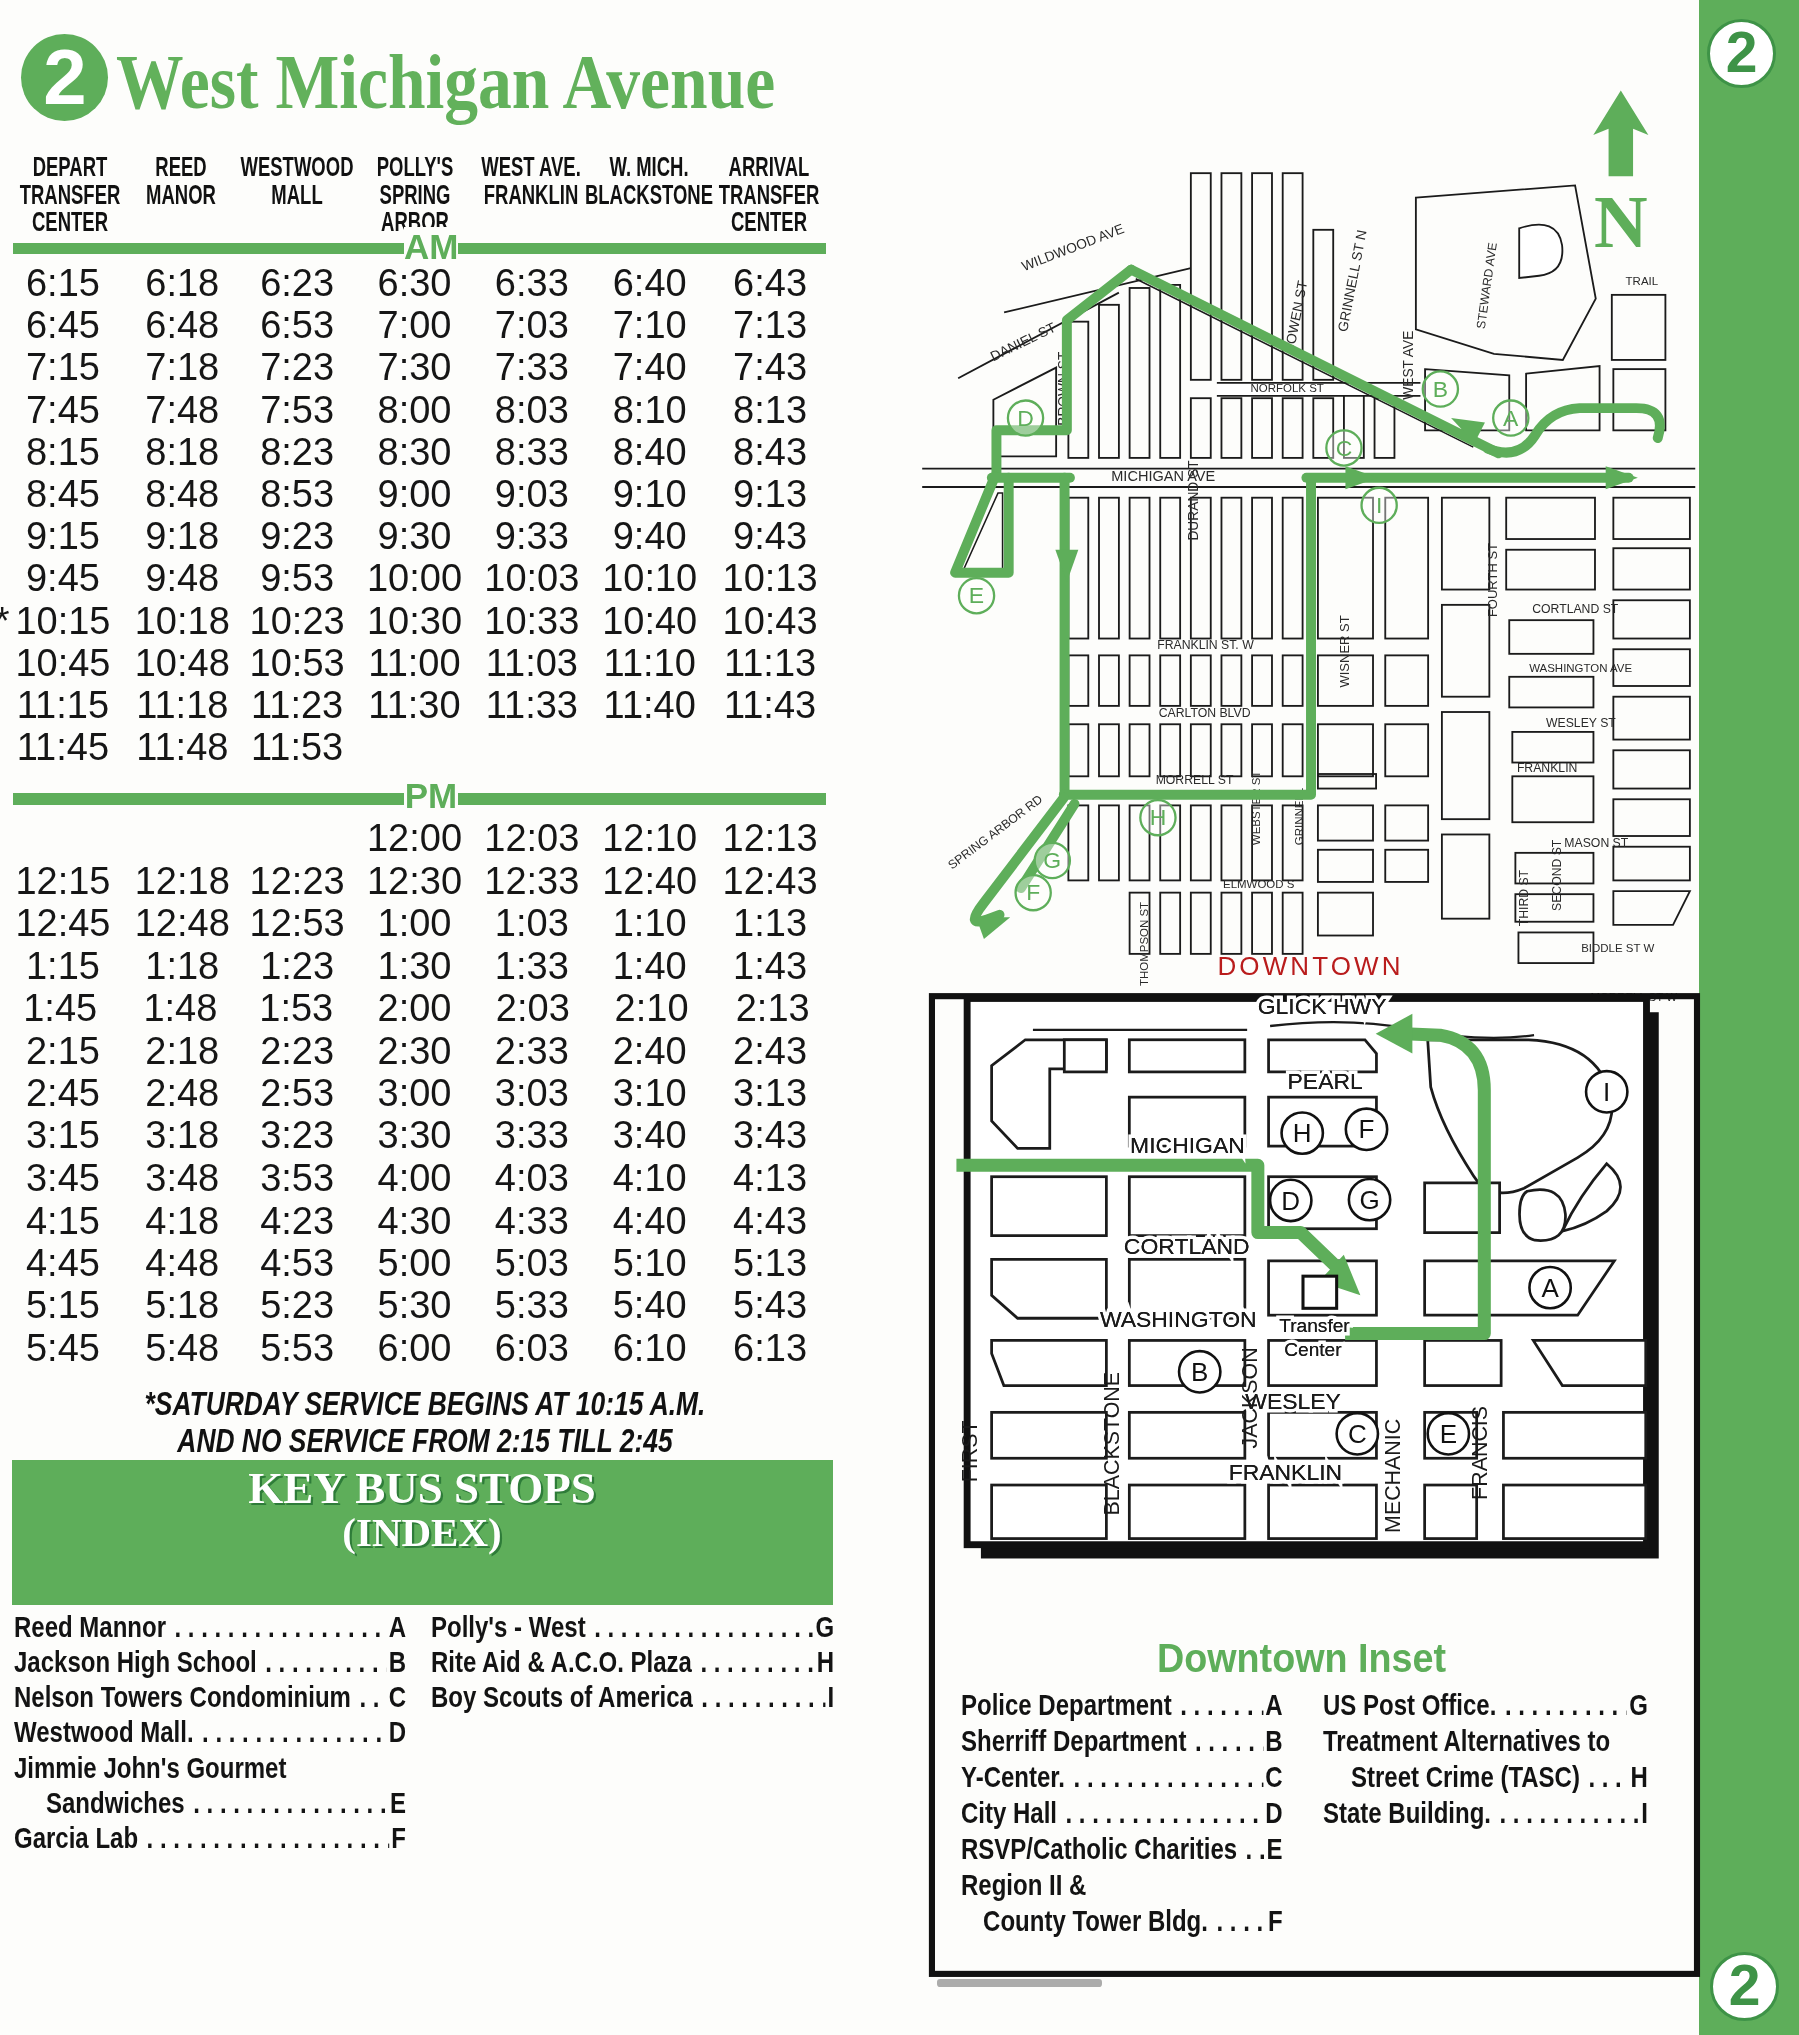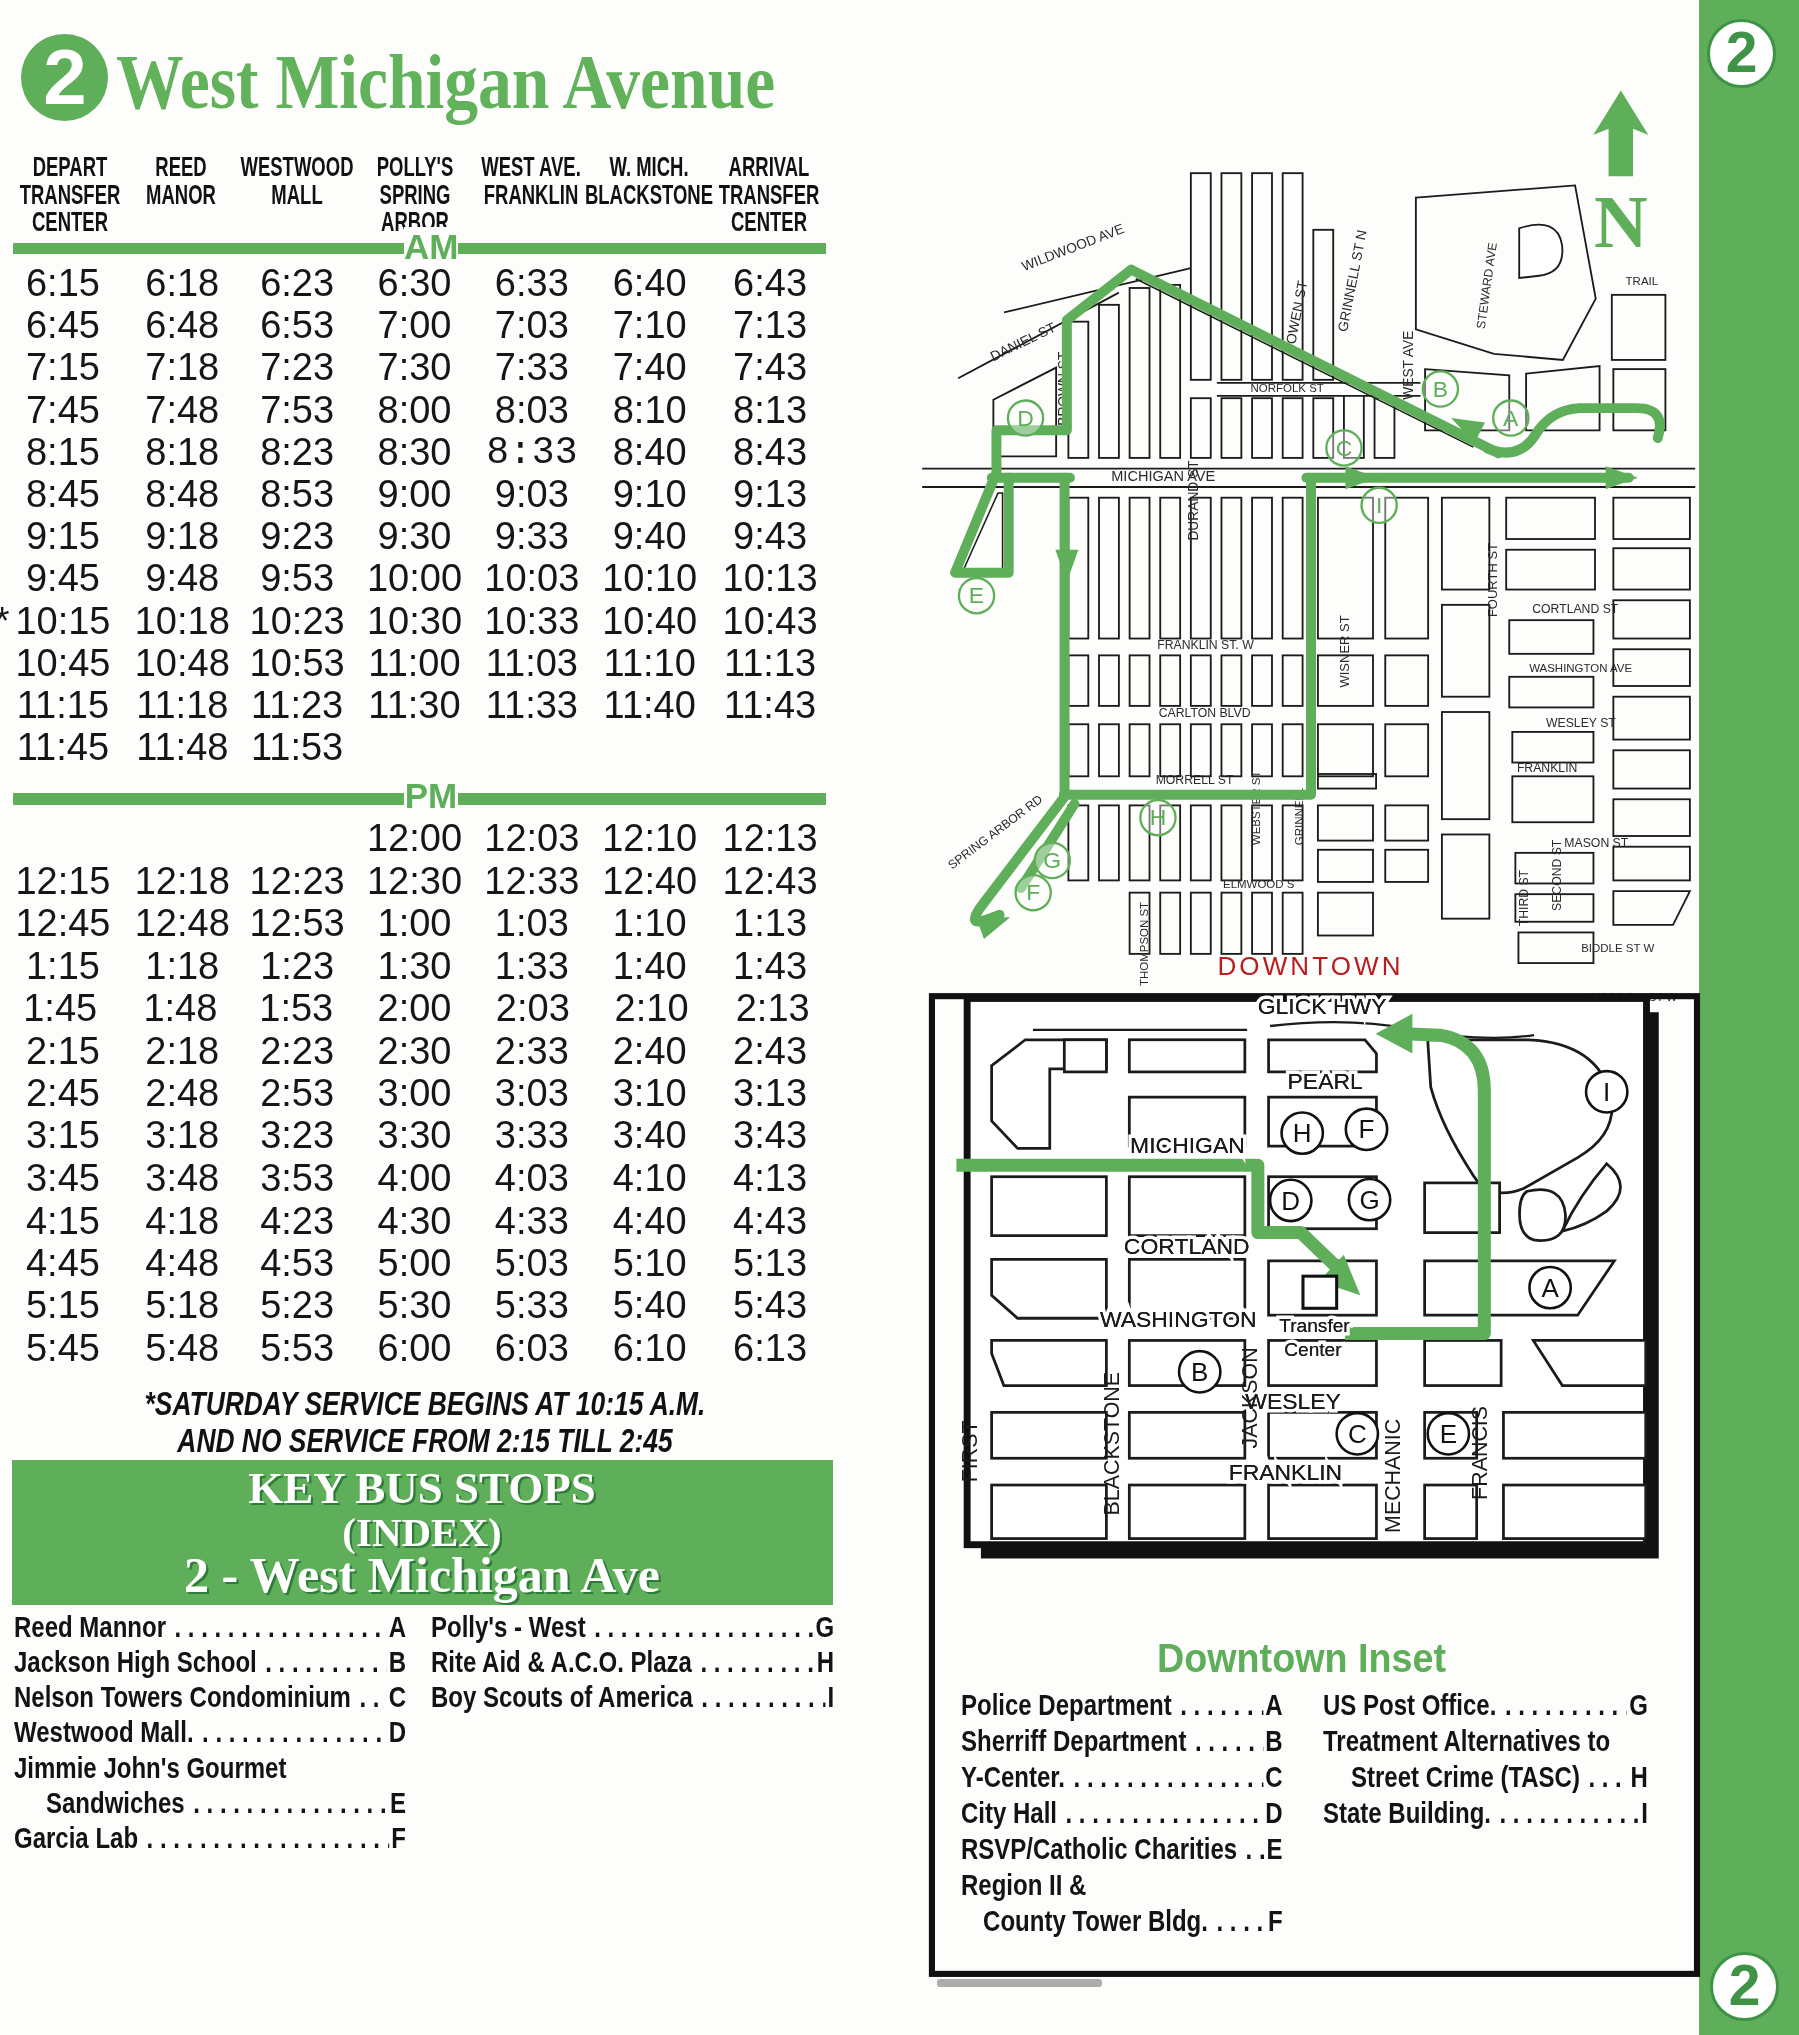--- a/index.html
+++ b/index.html
@@ -69,21 +69,21 @@
     <span style="width:117px;">8:03</span>
     <span style="width:119px;">8:10</span>
     <span style="width:122px;">8:13</span>
   </div>
 
 <div class="trow" style="top:431px;">
     <span style="width:126px;">8:15</span>
     <span style="width:113px;">8:18</span>
     <span style="width:117px;">8:23</span>
     <span style="width:118px;">8:30</span>
-    <span style="width:117px;font-family:Liberation Mono, monospace;">8:33</span>
+    <span style="width:117px;">8:33</span>
     <span style="width:119px;">8:40</span>
     <span style="width:122px;">8:43</span>
   </div>
 
 <div class="trow" style="top:473px;">
     <span style="width:126px;">8:45</span>
     <span style="width:113px;">8:48</span>
     <span style="width:117px;">8:53</span>
     <span style="width:118px;">9:00</span>
     <span style="width:117px;">9:03</span>
@@ -281,21 +281,21 @@
     <span style="width:118px;">6:00</span>
     <span style="width:117px;">6:03</span>
     <span style="width:119px;">6:10</span>
     <span style="width:122px;">6:13</span>
   </div>
 
 <div class="abs" style="left:0;top:1385px;width:850px;text-align:center;font-weight:bold;font-style:italic;font-size:33px;line-height:37px;color:#111;transform:scaleX(0.8);transform-origin:50% 0;">*SATURDAY SERVICE BEGINS AT 10:15 A.M.<br>AND NO SERVICE FROM 2:15 TILL 2:45</div>
 
 <div class="abs" style="left:11.5px;top:1460px;width:821px;height:145px;background:#5eae5a;"></div>
 
-<div class="abs" style="left:11.5px;top:1467px;width:821px;text-align:center;color:#fff;font-family:'Liberation Serif',serif;font-weight:bold;font-size:45px;line-height:43px;text-shadow:2.3px 2.3px 0 #2e7c39;">KEY BUS STOPS<br><span style="font-size:41px;">(INDEX)</span><br><span style="font-size:50px;">2 - West Michigan Ave</span></div>
+<div class="abs" style="left:11.5px;top:1467px;width:821px;text-align:center;color:#fff;font-family:'Liberation Serif',serif;font-weight:bold;font-size:45px;line-height:43px;text-shadow:2.3px 2.3px 0 #2e7c39;">KEY BUS STOPS<br><span style="font-size:41px;">(INDEX)</span><br></div>
 
 <div class="idx" style="left:13.8px;top:1610px;width:490px;">
     <span style="padding-left:0px">Reed Mannor</span>
     <span class="ld">&nbsp;.&nbsp;.&nbsp;.&nbsp;.&nbsp;.&nbsp;.&nbsp;.&nbsp;.&nbsp;.&nbsp;.&nbsp;.&nbsp;.&nbsp;.&nbsp;.&nbsp;.&nbsp;.&nbsp;.&nbsp;.&nbsp;.&nbsp;.&nbsp;.&nbsp;.&nbsp;.&nbsp;.&nbsp;.&nbsp;.&nbsp;.&nbsp;.&nbsp;.&nbsp;.&nbsp;.&nbsp;.&nbsp;.&nbsp;.&nbsp;.&nbsp;.&nbsp;.&nbsp;.&nbsp;.&nbsp;.&nbsp;.&nbsp;.&nbsp;.&nbsp;.</span>
     <span>A</span>
   </div>
 
 <div class="idx" style="left:13.8px;top:1645px;width:490px;">
     <span style="padding-left:0px">Jackson High School</span>
     <span class="ld">&nbsp;.&nbsp;.&nbsp;.&nbsp;.&nbsp;.&nbsp;.&nbsp;.&nbsp;.&nbsp;.&nbsp;.&nbsp;.&nbsp;.&nbsp;.&nbsp;.&nbsp;.&nbsp;.&nbsp;.&nbsp;.&nbsp;.&nbsp;.&nbsp;.&nbsp;.&nbsp;.&nbsp;.&nbsp;.&nbsp;.&nbsp;.&nbsp;.&nbsp;.&nbsp;.&nbsp;.&nbsp;.&nbsp;.&nbsp;.&nbsp;.&nbsp;.&nbsp;.&nbsp;.&nbsp;.&nbsp;.&nbsp;.&nbsp;.&nbsp;.&nbsp;.</span>

